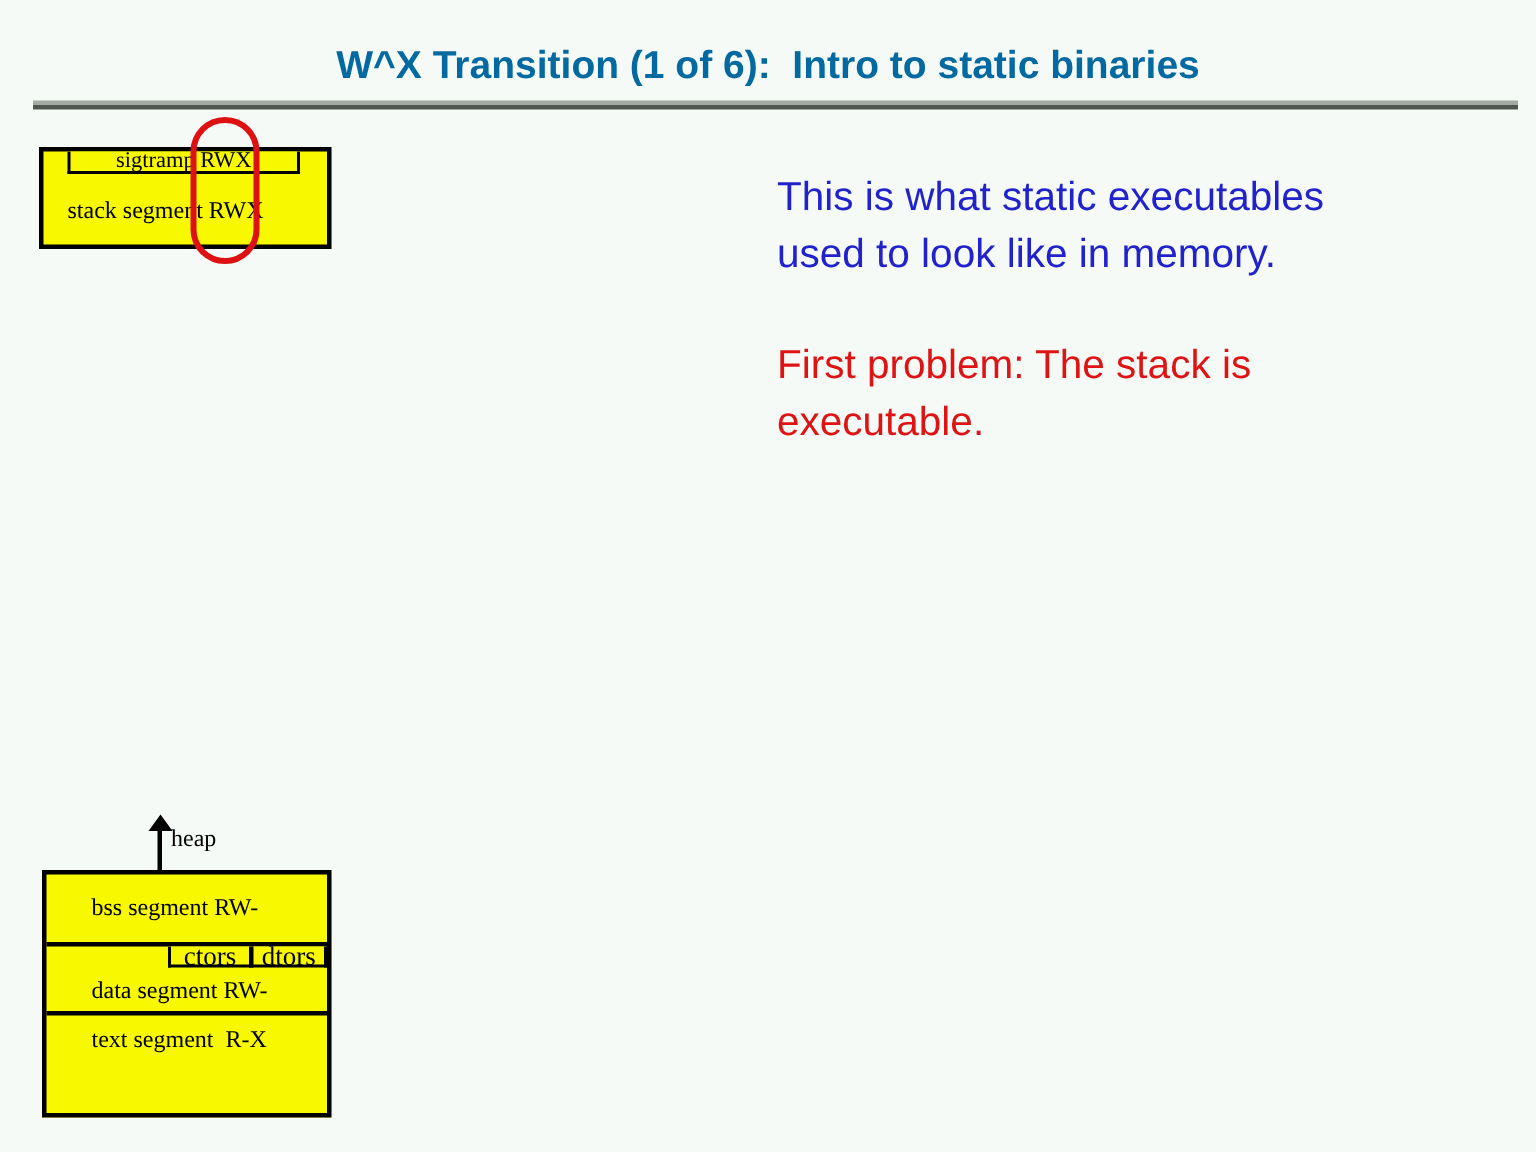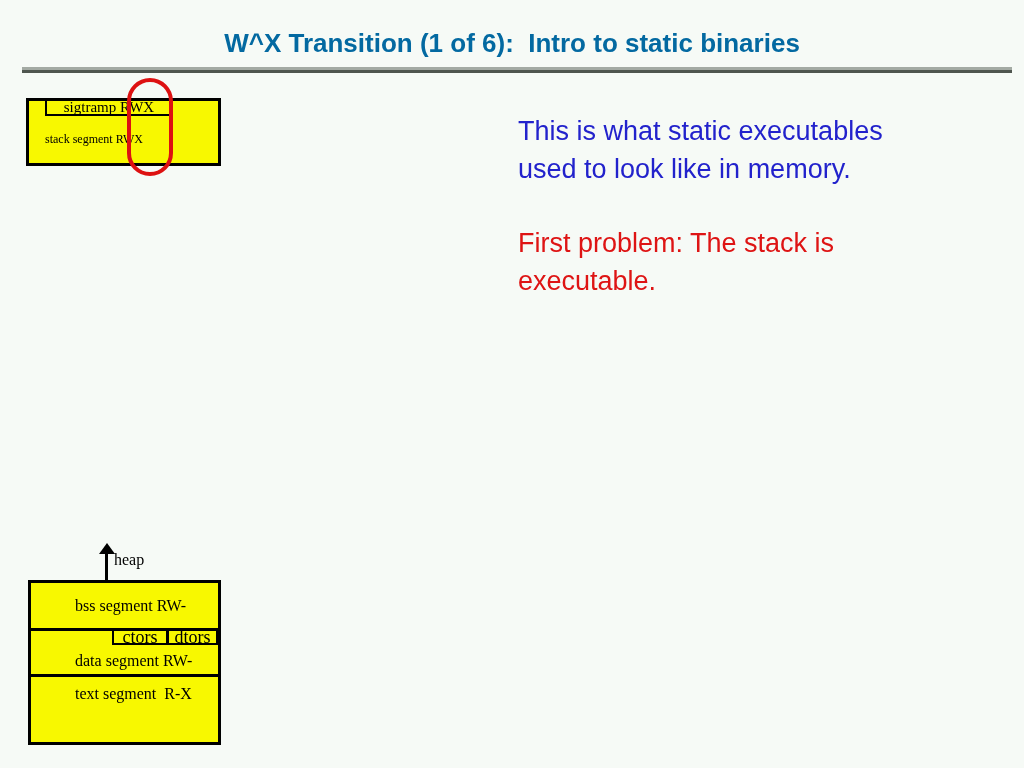--- a/index.html
+++ b/index.html
@@ -32,32 +32,32 @@
   .stack-box {
     position: absolute;
     left: 26px; top: 98px;
     width: 195px; height: 68px;
     background: var(--segment-fill, #f8f800);
     border: 3px solid #000;
   }
   .sigtramp-box {
     position: absolute;
     left: 16px; top: 0;
-    width: 128px; height: 15px;
+    width: 155px; height: 15px;
     background: var(--segment-fill, #f8f800);
     border: 2px solid #000;
     border-top: none;
     display: flex; align-items: center; justify-content: center;
     font-size: 15px; line-height: 15px;
     white-space: pre;
   }
   .stack-label {
     position: absolute;
     left: 16px; top: 31px;
-    font-size: 12px;
+    font-size: 16px;
     white-space: pre;
   }
   .rwx-ellipse {
     position: absolute;
     left: 98px; top: -23px;
     width: 46px; height: 98px;
     border: 4px solid var(--highlight-red, #dd1111);
     border-radius: 23px;
     z-index: 5;
   }
@@ -96,21 +96,21 @@
   }
   .mem-box {
     position: absolute;
     left: 28px; top: 580px;
     width: 193px; height: 165px;
     border: 3px solid #000;
     background: var(--segment-fill, #f8f800);
     display: flex; flex-direction: column;
   }
   .seg { position: relative; display: flex; align-items: center; }
-  .seg-label { padding-left: 44px; font-size: 16px; white-space: pre; }
+  .seg-label { padding-left: 30px; font-size: 16px; white-space: pre; }
   .seg-bss  { height: 45px; }
   .seg-data { height: 43px; align-items: flex-end; }
   .seg-data .seg-label { padding-bottom: 4px; }
   .seg-text { height: 33px; }
   .divider { height: 3px; background: #000; flex: none; }
   .null-strip {
     flex: 1;
     border-top: 3px solid #000;
     background: #fff;
     display: flex; align-items: center;

